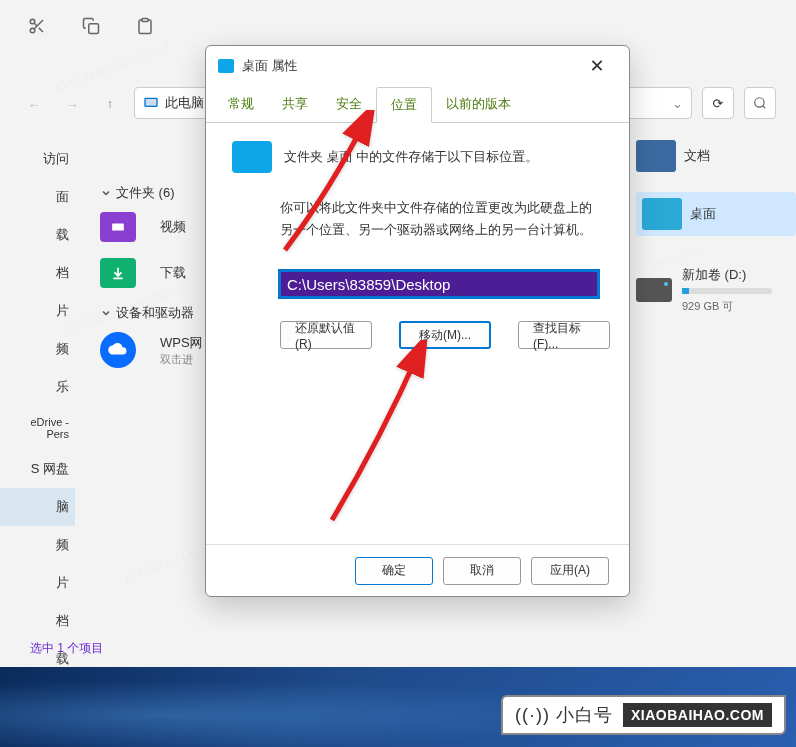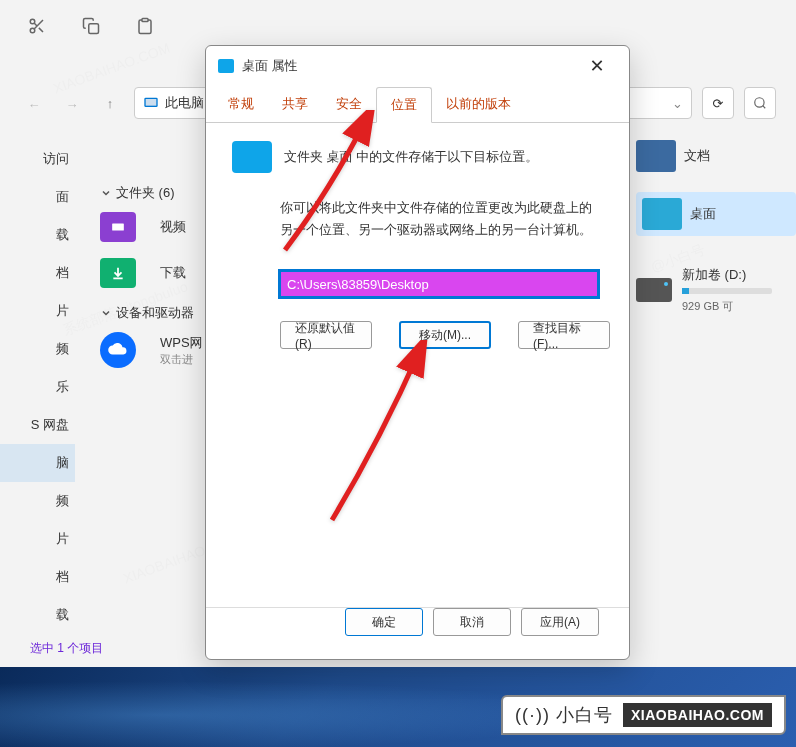--- a/index.html
+++ b/index.html
@@ -44,42 +44,42 @@
 .drive-icon::after { content:''; position:absolute; right:4px; top:4px; width:4px; height:4px; border-radius:50%; background:#4fc3f7; }
 
 
 .statusbar { position:absolute; bottom:90px; left:30px; font-size:12px; color:#6d28d9; }
 
 
 .wallpaper { position:absolute; bottom:0; left:0; right:0; height:80px; background:linear-gradient(135deg, #0a2a5a 0%, #1e4a8a 40%, #2b5fb0 100%); }
 .wallpaper::before { content:''; position:absolute; inset:0; background:radial-gradient(ellipse at 20% 60%, rgba(100,180,255,0.3), transparent 50%); }
 
 
-.dialog { position:absolute; top:45px; left:205px; width:425px; height:615px; background:#fff; border:1px solid #888; border-radius:6px; box-shadow:0 10px 30px rgba(0,0,0,0.2); z-index:100; display:flex; flex-direction:column; }
+.dialog { position:absolute; top:45px; left:205px; width:425px; height:552px; background:#fff; border:1px solid #888; border-radius:6px; box-shadow:0 10px 30px rgba(0,0,0,0.2); z-index:100; display:flex; flex-direction:column; }
 .dlg-title { height:40px; display:flex; align-items:center; padding:0 12px; gap:8px; }
 .dlg-title-icon { width:16px; height:14px; background:#0ea5e9; border-radius:2px; }
 .dlg-close { margin-left:auto; width:40px; height:40px; display:flex; align-items:center; justify-content:center; font-size:18px; color:#333; border-radius:4px; }
 
 .tabs { display:flex; border-bottom:1px solid #ccc; padding:0 8px; }
-.tab { padding:8px 14px; font-size:13px; color:#c2410c; border-bottom:2px solid transparent; position:relative; top:1px; }
+.tab { padding:8px 14px; font-size:13px; color:#4d7c0f; border-bottom:2px solid transparent; position:relative; top:1px; }
 .tab.active { border:1px solid #ccc; border-bottom:1px solid #fff; background:#fff; border-radius:3px 3px 0 0; }
 
 .dlg-body { flex:1; padding:18px 26px; position:relative; }
 .info-row { display:flex; align-items:center; gap:12px; margin-bottom:24px; }
 .info-icon { width:40px; height:32px; background:#0ea5e9; border-radius:4px; }
 .info-text { font-size:13px; line-height:1.5; }
 .desc-text { font-size:13px; line-height:1.7; margin-left:48px; margin-bottom:30px; }
 
-.path-input { width:318px; margin-left:48px; height:26px; border:1px solid #0078d4; background:#d946ef; color:#fff; padding:2px 6px; font-size:13px; outline:2px solid #0078d4; }
+.path-input { width:318px; margin-left:48px; height:26px; border:1px solid #0078d4; background:#4c1d95; color:#fff; padding:2px 6px; font-size:15px; outline:2px solid #0078d4; }
 
 .btn-row { display:flex; gap:27px; margin-left:48px; margin-top:24px; }
 .btn { height:28px; padding:0 14px; border:1px solid #999; border-radius:3px; background:#fdfdfd; font-size:12px; min-width:92px; display:flex; align-items:center; justify-content:center; }
 .btn.primary-hint { border:2px solid #0078d4; }
 
-.dlg-footer { height:52px; border-top:1px solid #ddd; display:flex; align-items:flex-start; justify-content:flex-end; gap:10px; padding:0 30px; }
+.dlg-footer { height:52px; border-top:1px solid #ddd; display:flex; align-items:center; justify-content:flex-end; gap:10px; padding:0 20px; }
 .foot-btn { height:28px; min-width:78px; border:1px solid #999; border-radius:3px; background:#fdfdfd; font-size:12px; display:flex; align-items:center; justify-content:center; }
 .foot-btn.default { border:1px solid #0078d4; }
 
 
 .arrow { position:absolute; z-index:200; pointer-events:none; }
 .arrow svg { filter: drop-shadow(0 1px 2px rgba(0,0,0,0.2)); }
 
 
 .badge { position:absolute; bottom:12px; right:10px; background:#fff; border:2px solid #888; border-radius:6px 0 6px 0; padding:6px 12px; display:flex; align-items:center; gap:10px; z-index:300; }
 .badge-logo { font-size:18px; letter-spacing:1px; }
@@ -141,20 +141,21 @@
 </div>
 
 <div class="sidebar">
   <div class="side-item">访问</div>
   <div class="side-item">面</div>
   <div class="side-item">载</div>
   <div class="side-item">档</div>
   <div class="side-item">片</div>
   <div class="side-item">频</div>
   <div class="side-item">乐</div>
+  <div class="side-item" style="font-size:11px;">eDrive - Pers</div>
   <div class="side-item">S 网盘</div>
   <div class="side-item selected">脑</div>
   <div class="side-item">频</div>
   <div class="side-item">片</div>
   <div class="side-item">档</div>
   <div class="side-item">载</div>
 </div>
 
 <div class="mid-panel">
   <div class="folders-hdr">

